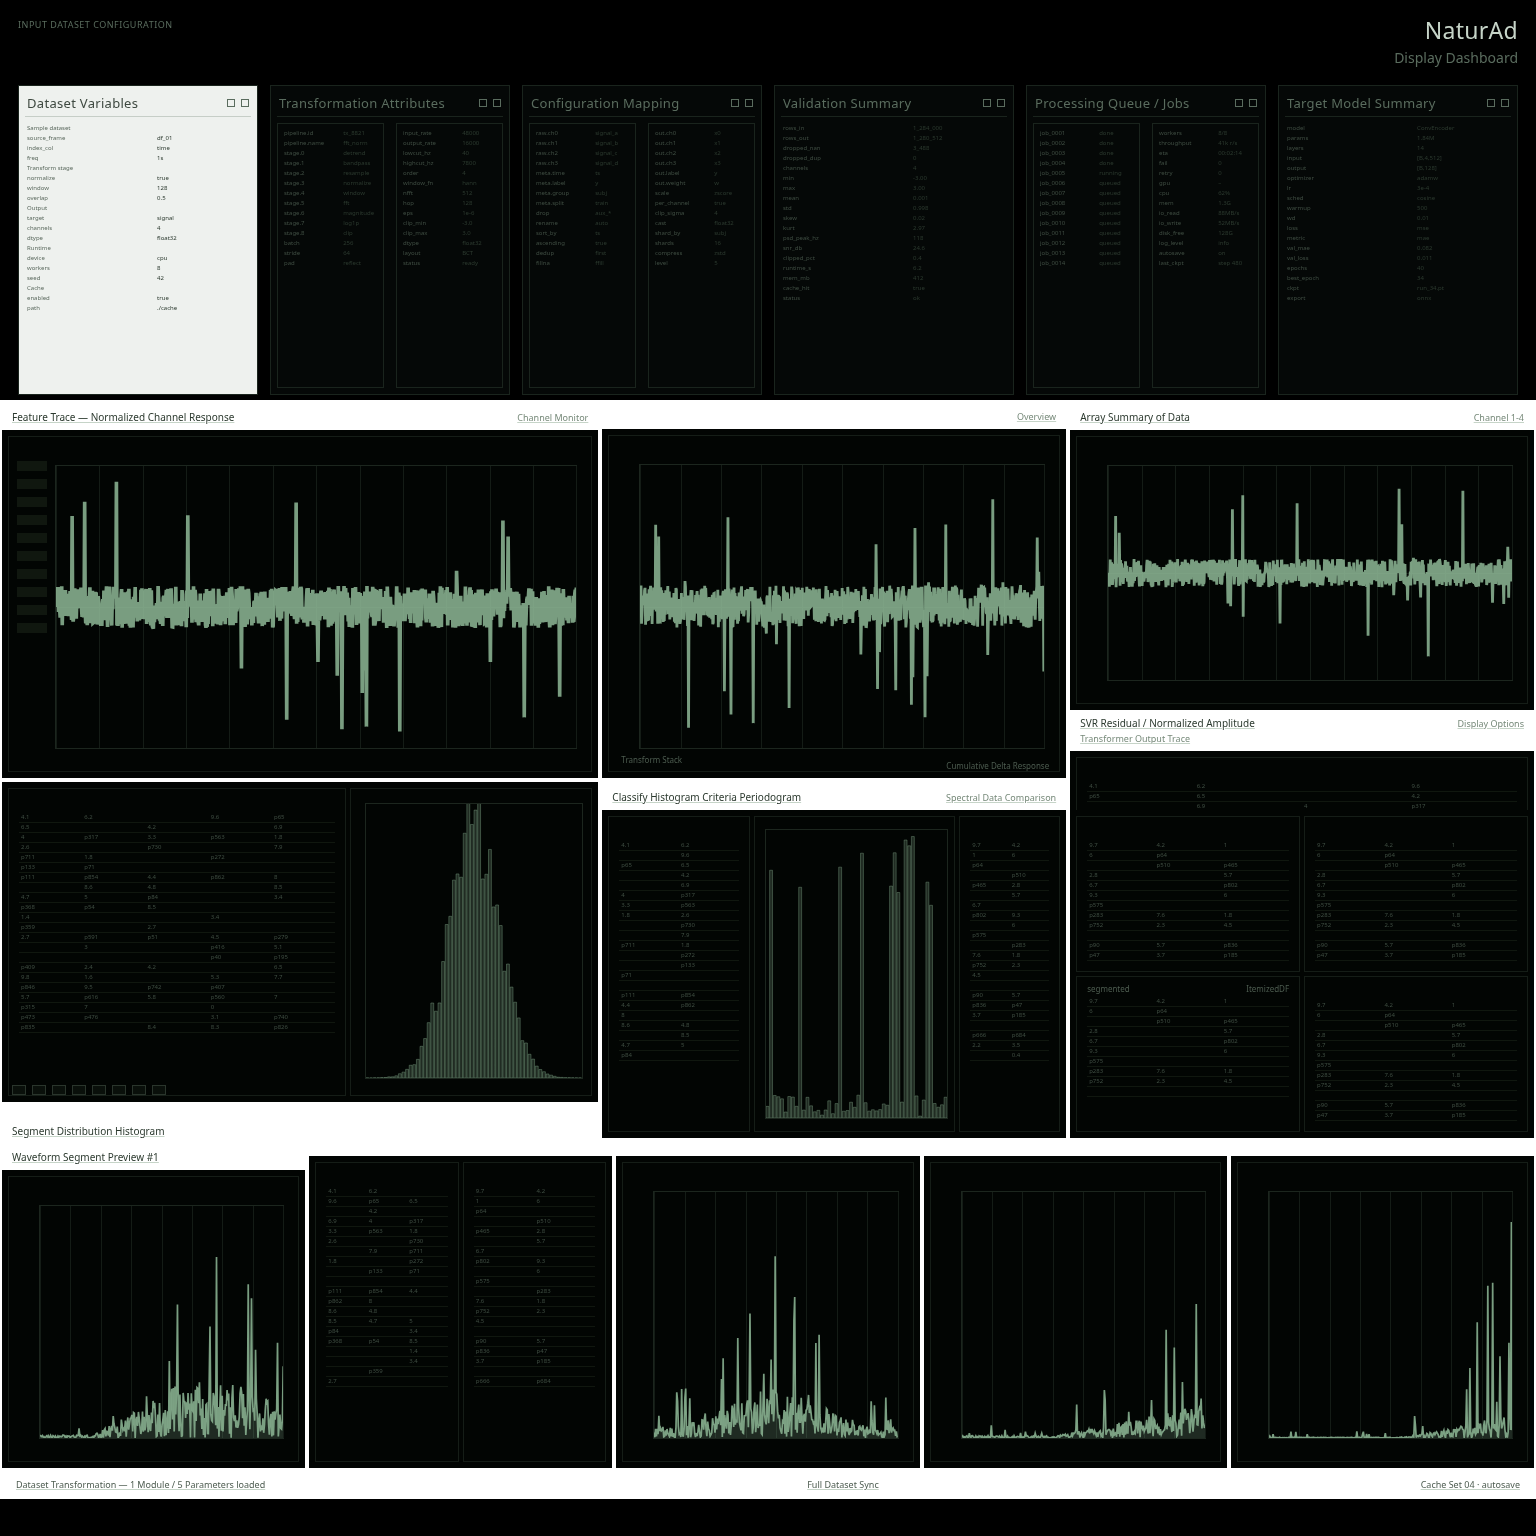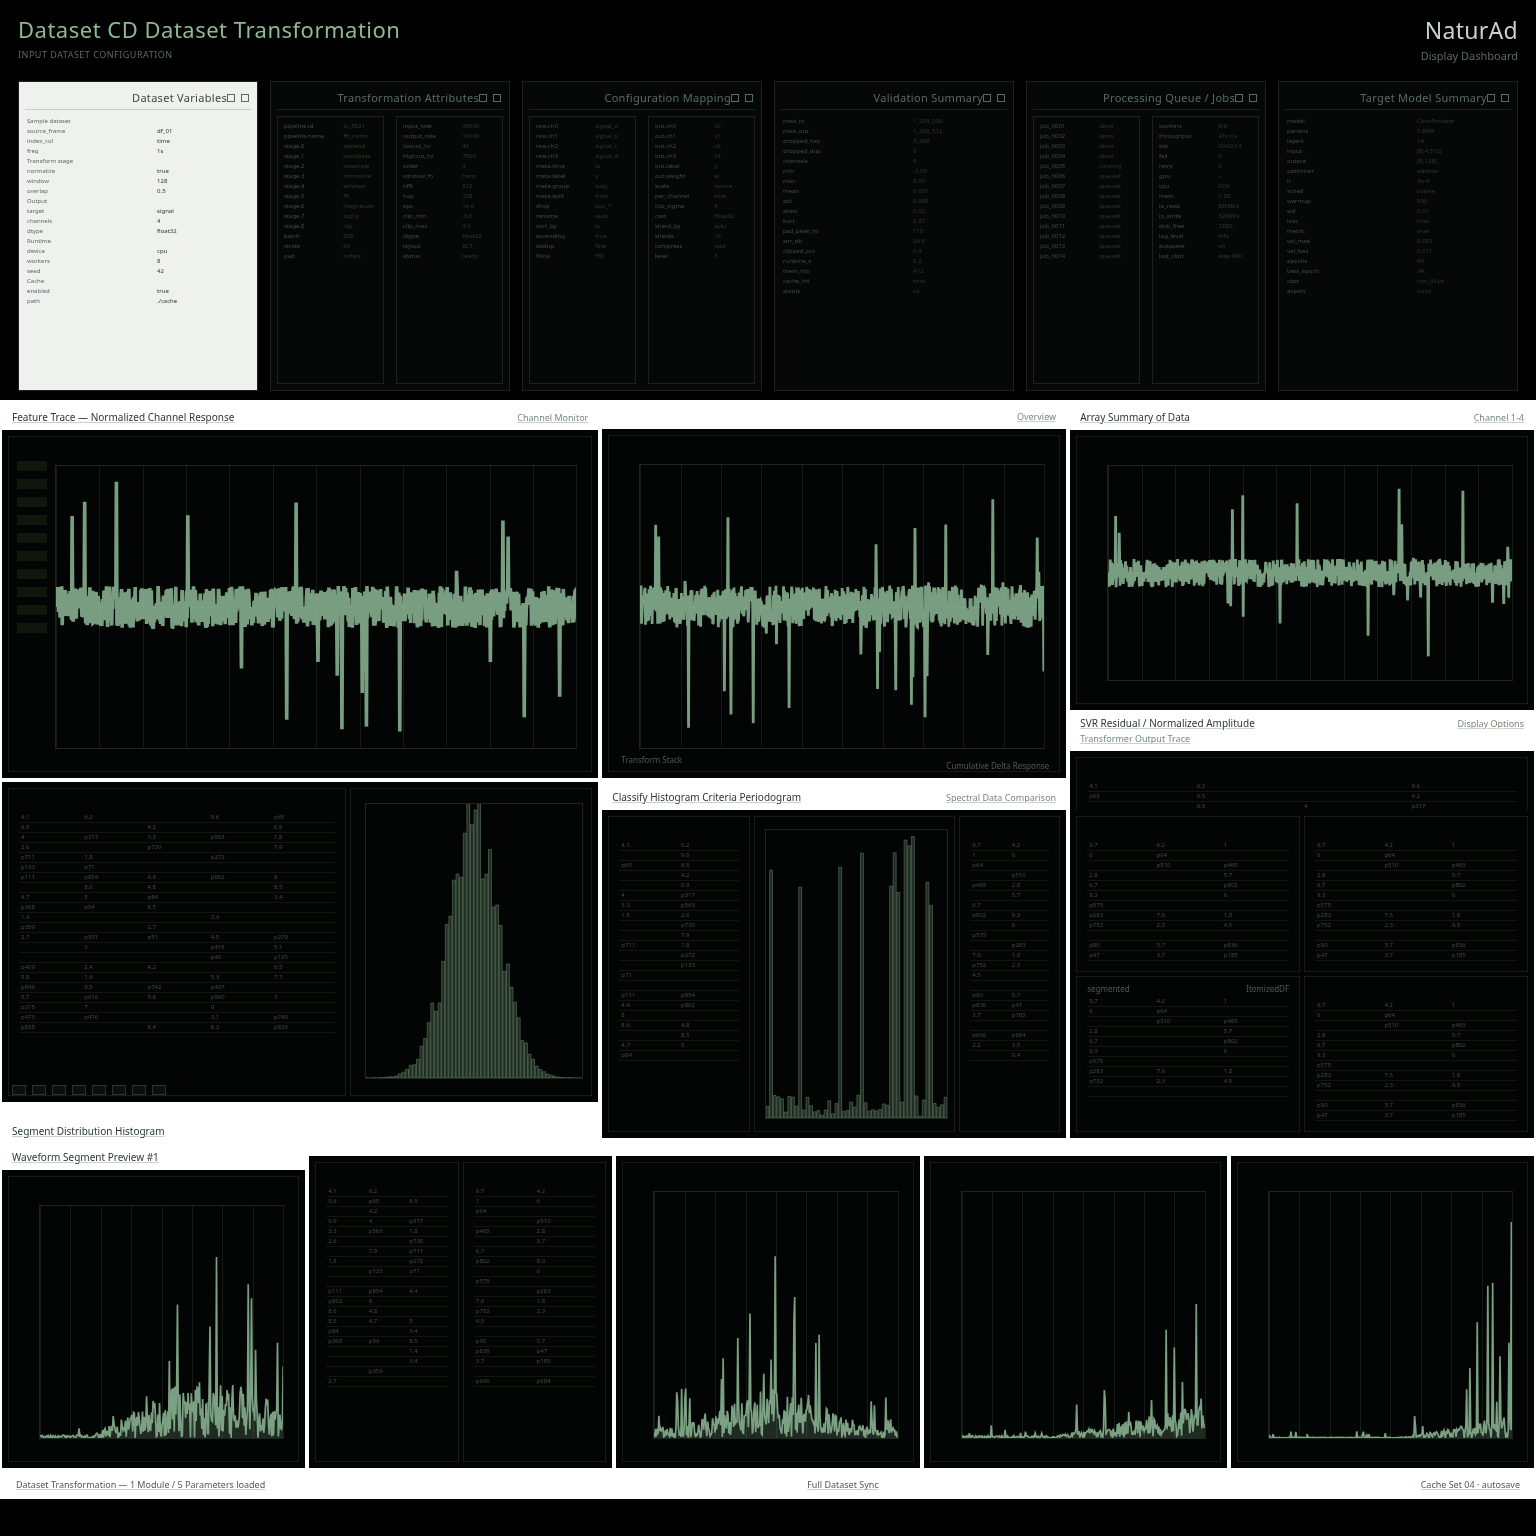--- a/index.html
+++ b/index.html
@@ -13,25 +13,25 @@
     --white-text:#3e4940;
   }
   *{box-sizing:border-box;font-family:ui-sans-serif,system-ui,-apple-system,Segoe UI,Roboto,sans-serif;}
   body{margin:0;background:#000;color:var(--text);width:1536px;}
   
   .top{height:400px;background:#000;padding:14px 18px 12px 18px;}
   .top-header{display:flex;justify-content:space-between;align-items:flex-start;}
   .app-title{font-size:22px;letter-spacing:.5px;color:var(--accent);font-weight:400;}
   .app-sub{font-size:9px;color:var(--text-dim);margin-top:4px;letter-spacing:.5px;}
   .brand{font-size:23px;color:var(--text);letter-spacing:.3px;}
-  .brand-sub{font-size:11px;color:var(--text-dim);margin-top:2px;}
+  .brand-sub{font-size:14px;color:var(--text-dim);margin-top:2px;}
   .top-grid{display:flex;gap:12px;margin-top:18px;height:310px;}
   .mini{flex:1;display:flex;flex-direction:column;gap:6px;border:1px solid var(--panel-border);background:var(--panel);padding:6px;position:relative;}
   .mini-white{background:var(--white-panel);color:var(--white-text);}
-  .mini-title{font-size:11px;letter-spacing:.3px;color:var(--text-dim);padding:2px 2px 4px 2px;border-bottom:1px solid var(--panel-border);display:flex;justify-content:flex-end;align-items:center;}
+  .mini-title{font-size:13px;letter-spacing:.3px;color:var(--text-dim);padding:2px 2px 4px 2px;border-bottom:1px solid var(--panel-border);display:flex;justify-content:space-between;align-items:center;}
   .mini-white .mini-title{color:var(--white-text);border-bottom-color:#c6cec7;}
   .mini-icons{display:flex;gap:6px;}
   .mini-icons span{width:8px;height:8px;border:1px solid var(--text-dim);display:inline-block;}
   .mini-body{flex:1;overflow:hidden;font-size:6px;line-height:10px;color:#3f4d42;}
   .mini-white .mini-body{color:#5c6a5f;}
   .mini-row{display:flex;gap:8px;padding:0 2px;}
   .mini-row .k{flex:0 0 55%;white-space:nowrap;overflow:hidden;text-overflow:ellipsis;}
   .mini-row .v{flex:1;color:#2c3a2f;}
   .mini-split{display:grid;grid-template-columns:1fr 1fr;gap:12px;height:100%;}
   .mini-sub{border:1px solid var(--panel-border);padding:4px;}
@@ -65,21 +65,20 @@
   .toolbar span{width:14px;height:10px;border:1px solid #2a352c;background:#0a100b;}
   .sidebar-col{position:absolute;top:24px;bottom:10px;left:8px;width:30px;display:flex;flex-direction:column;gap:8px;}
   .sidebar-col span{width:100%;height:10px;background:#10170f;}
 </style>
 </head>
 <body>
 
 <div class="top">
   <div class="top-header">
     <div>
-      <div class="app-title">Dataset CD Dataset Transformation</div>
       <div class="app-sub">INPUT DATASET CONFIGURATION</div>
     </div>
     <div style="text-align:right">
       <div class="brand">NaturAd</div>
       <div class="brand-sub">Display Dashboard</div>
     </div>
   </div>
   <div class="top-grid" id="top-grid">
       <div class="mini mini-white">
         <div class="mini-title">

